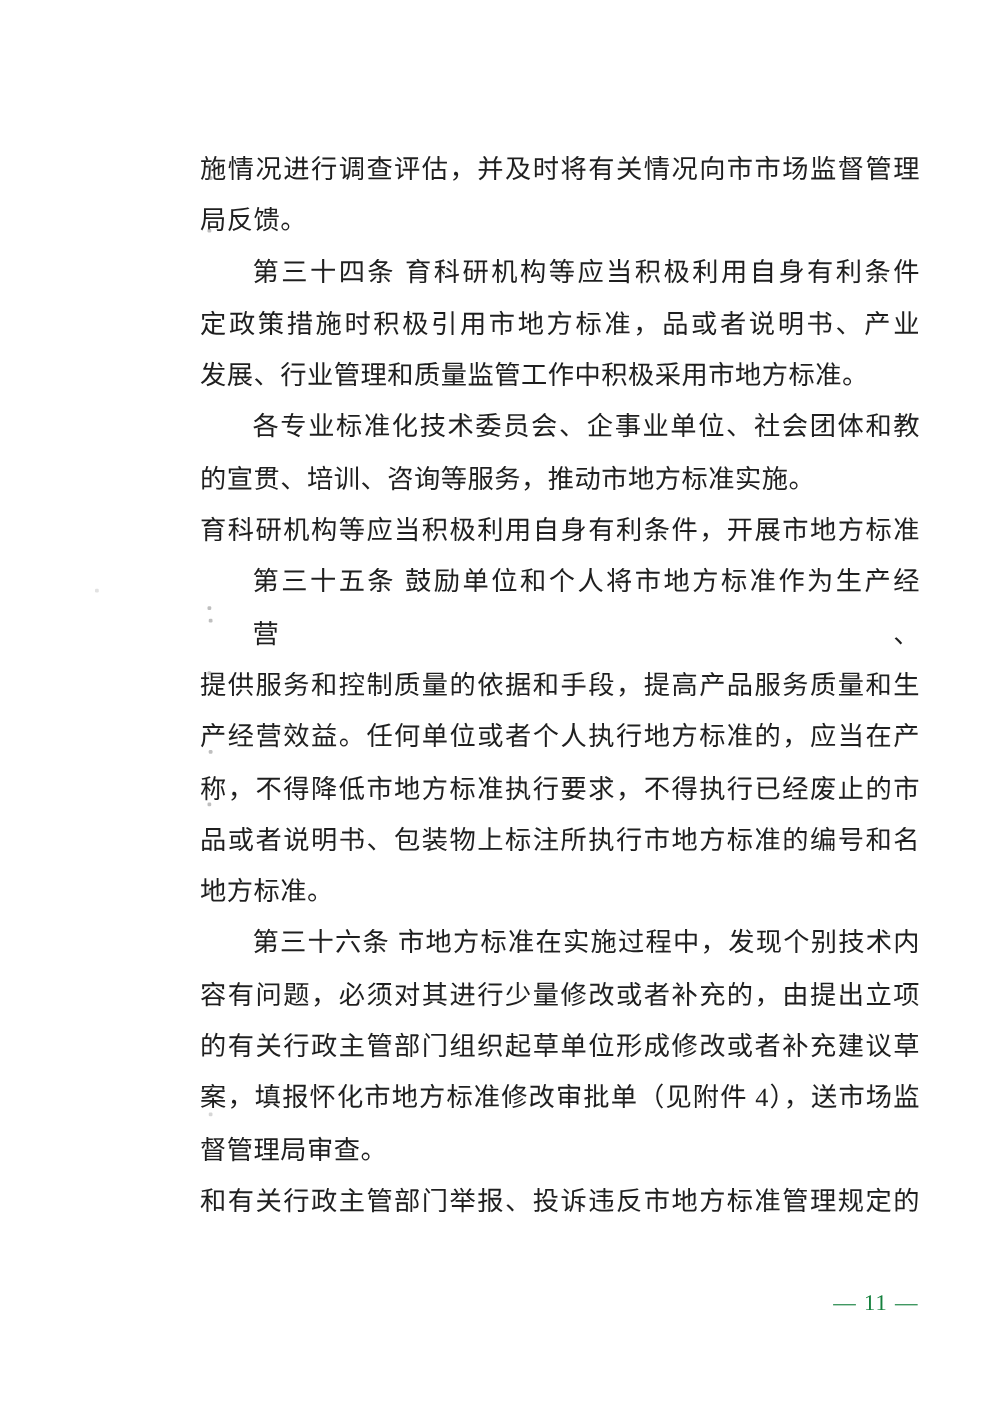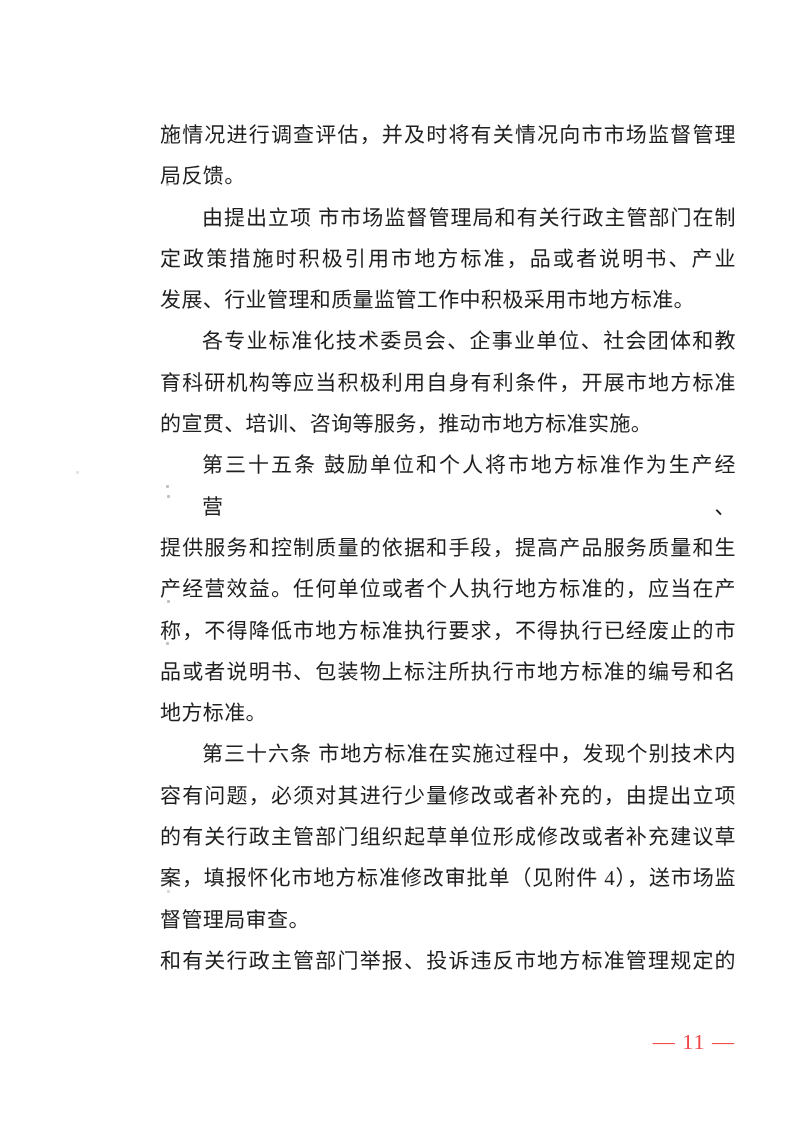--- a/index.html
+++ b/index.html
@@ -34,48 +34,48 @@
   .line.jst {
     text-align-last: justify;
   }
   .line.ind {
     padding-left: 42px;
   }
   .footer {
     position: absolute;
     top: 1028px;
     right: 106px;
-    font-size: 22px;
+    font-size: 18px;
     line-height: 28px;
     letter-spacing: 1px;
-    color: #ef4444;
+    color: #15803d;
   }
   .speckle {
     position: absolute;
     background: #8a8a8a;
     opacity: 0.55;
     width: 3px;
     height: 3px;
     border-radius: 1px;
   }
 </style>
 </head>
 <body>
 
 <div class="page">
 
   <div class="text-block" id="text-block">
       <div class="line jst">施情况进行调查评估，并及时将有关情况向市市场监督管理</div>
       <div class="line">局反馈。</div>
-      <div class="line ind jst">由提出立项 市市场监督管理局和有关行政主管部门在制</div>
+      <div class="line ind jst">第三十四条 育科研机构等应当积极利用自身有利条件</div>
       <div class="line jst">定政策措施时积极引用市地方标准，品或者说明书、产业</div>
       <div class="line">发展、行业管理和质量监管工作中积极采用市地方标准。</div>
       <div class="line ind jst">各专业标准化技术委员会、企事业单位、社会团体和教</div>
+      <div class="line">的宣贯、培训、咨询等服务，推动市地方标准实施。</div>
       <div class="line jst">育科研机构等应当积极利用自身有利条件，开展市地方标准</div>
-      <div class="line">的宣贯、培训、咨询等服务，推动市地方标准实施。</div>
       <div class="line ind jst">第三十五条 鼓励单位和个人将市地方标准作为生产经营、</div>
       <div class="line jst">提供服务和控制质量的依据和手段，提高产品服务质量和生</div>
       <div class="line jst">产经营效益。任何单位或者个人执行地方标准的，应当在产</div>
       <div class="line jst">称，不得降低市地方标准执行要求，不得执行已经废止的市</div>
       <div class="line jst">品或者说明书、包装物上标注所执行市地方标准的编号和名</div>
       <div class="line">地方标准。</div>
       <div class="line ind jst">第三十六条 市地方标准在实施过程中，发现个别技术内</div>
       <div class="line jst">容有问题，必须对其进行少量修改或者补充的，由提出立项</div>
       <div class="line jst">的有关行政主管部门组织起草单位形成修改或者补充建议草</div>
       <div class="line jst">案，填报怀化市地方标准修改审批单（见附件 4），送市场监</div>

